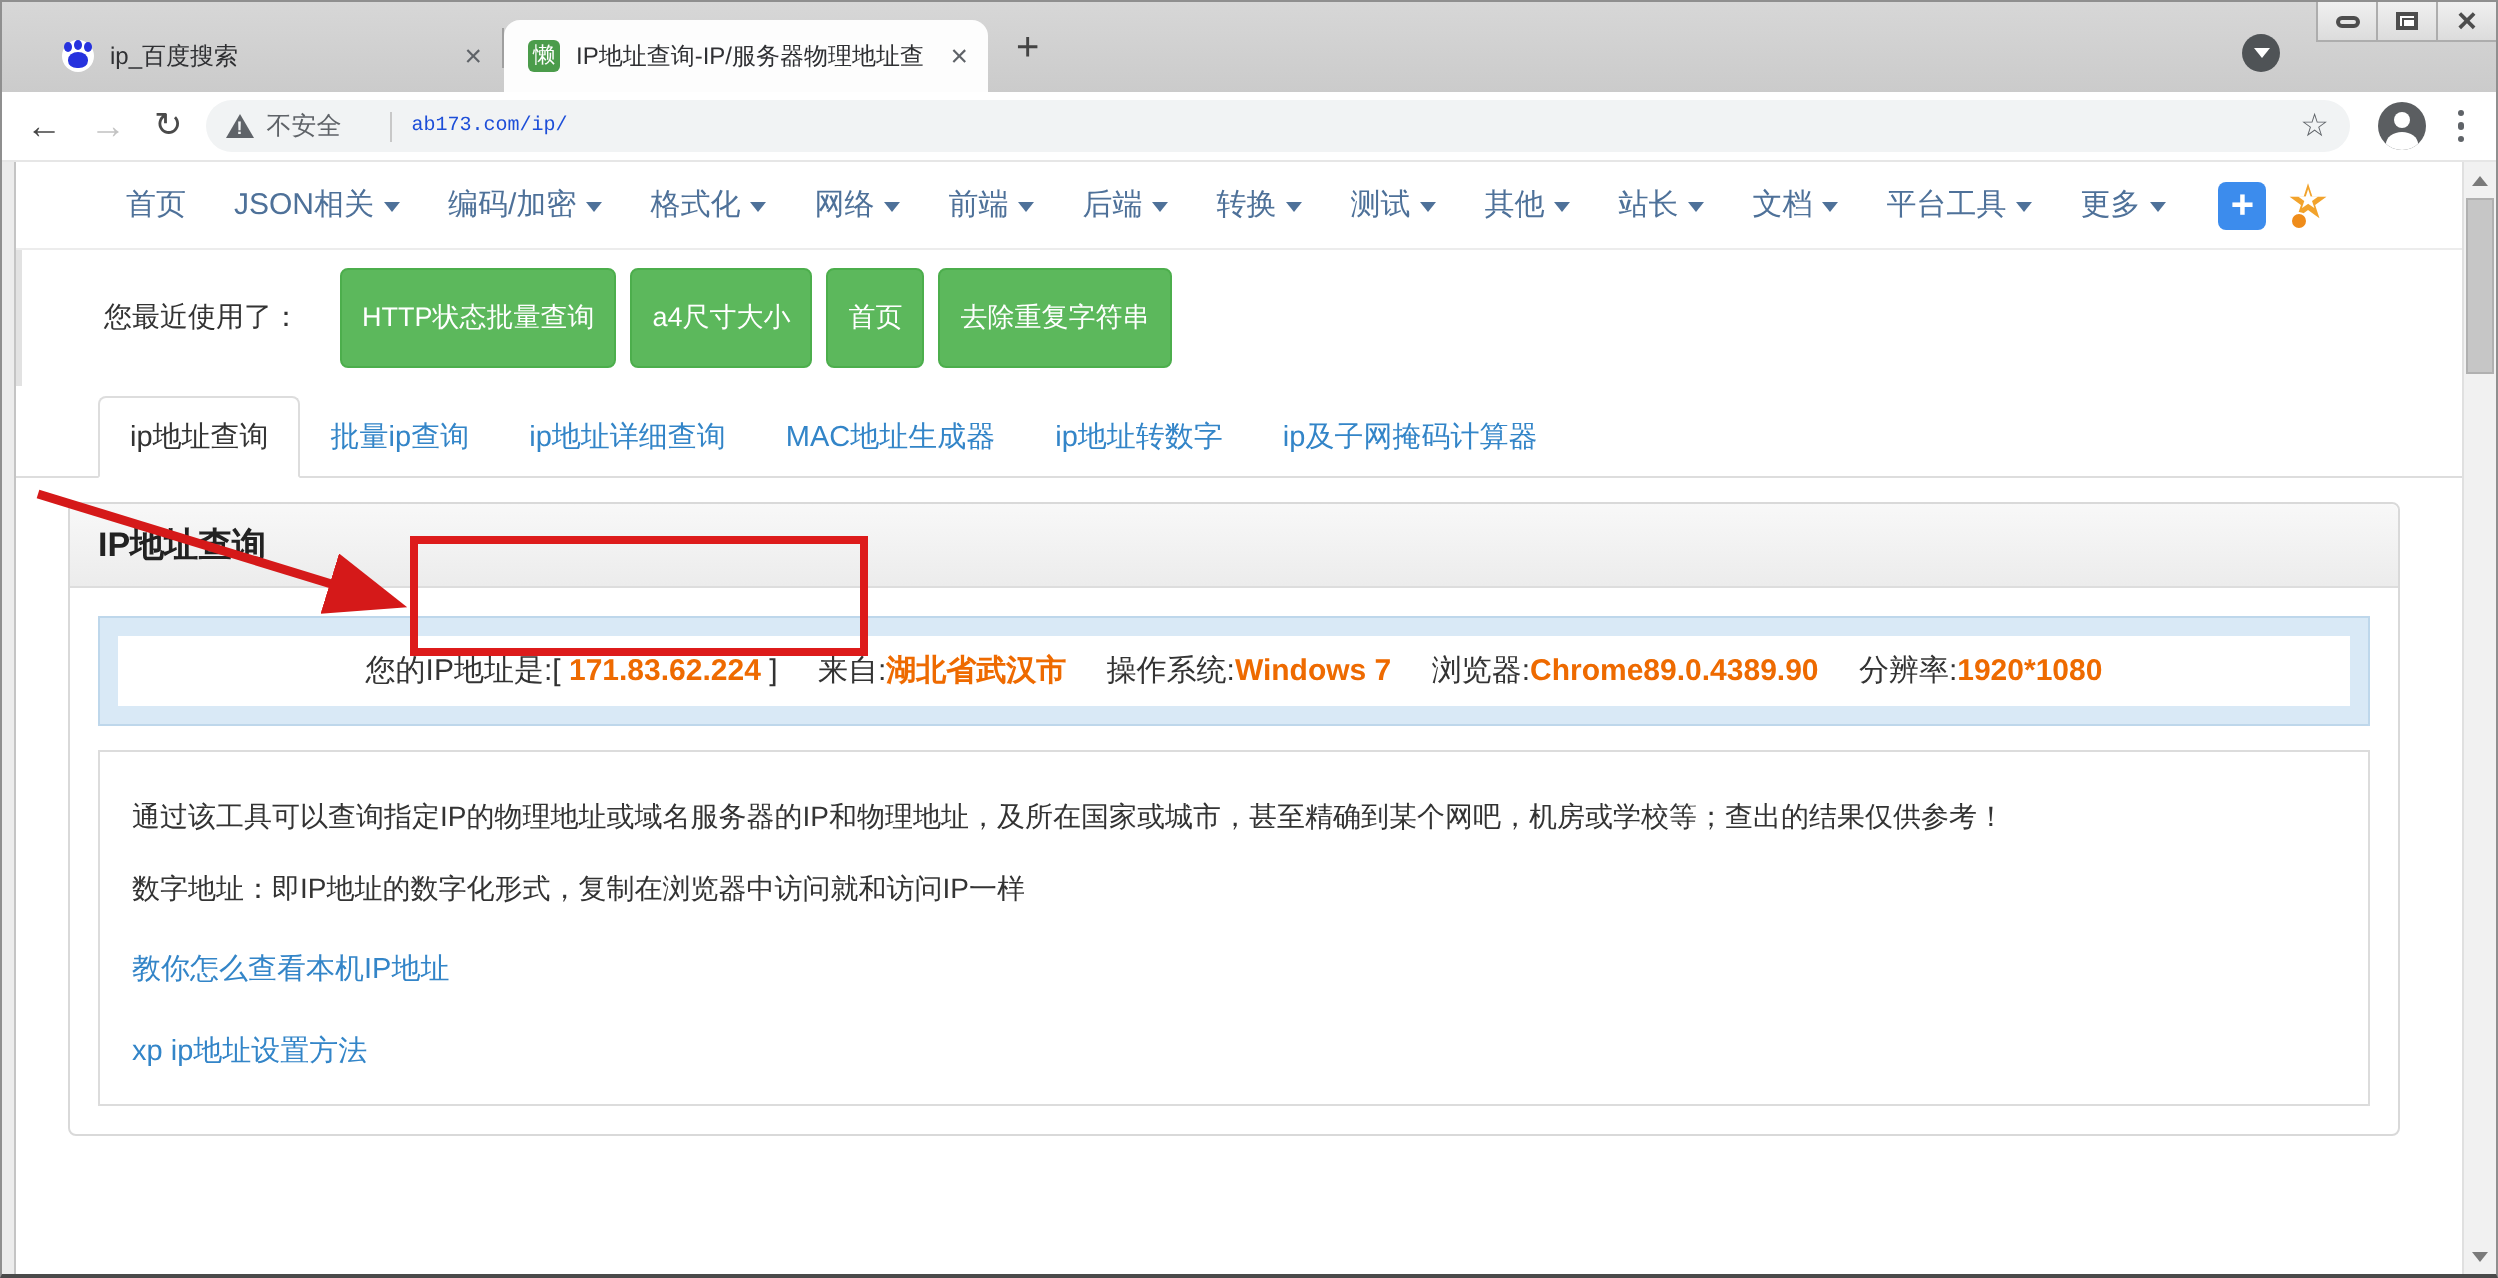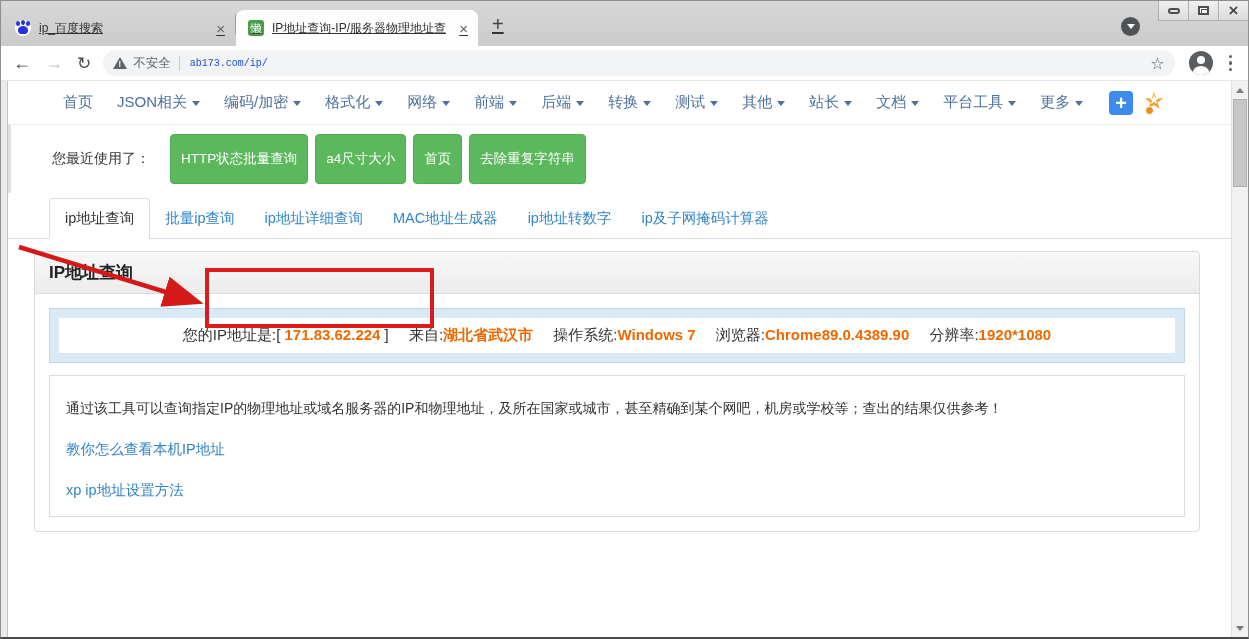--- a/index.html
+++ b/index.html
@@ -4,21 +4,21 @@
 <style>
   * { box-sizing: border-box; margin: 0; padding: 0; }
   html,body { width:1249px; height:639px; overflow:hidden; }
   body { font-family:"Liberation Sans","DejaVu Sans",sans-serif; background:#fff; color:#333; }
 
   .window { width:1249px; height:639px; border:1px solid #8f8f8f; border-bottom:2px solid #4a4a4a;
             display:flex; flex-direction:column; background:#fff; position:relative; }
 
   
   .tabstrip { height:45px; background:linear-gradient(#d7d7d7,#cbcbcb); position:relative; flex:0 0 45px; }
-  .tabs { position:absolute; left:2px; bottom:0; height:36px; display:flex; align-items:center;text-decoration:underline; }
+  .tabs { position:absolute; left:18px; bottom:0; height:36px; display:flex; align-items:center; }
   .tab { height:36px; display:flex; align-items:center; padding:0 10px 0 12px; width:232px; }
   .tab.inactive { color:#3d3d40; }
   .tab.active { background:#fdfdfd; border-radius:8px 8px 0 0; width:242px; }
   .tab .favicon { width:16px; height:16px; margin-right:8px; flex:0 0 16px; }
   .tab .title { font-size:12px; white-space:nowrap; overflow:hidden; flex:1; color:#2f3033; }
   .tab .close { font-size:15px; color:#5f6368; margin-left:6px; cursor:pointer; line-height:1; }
   .tab-divider { width:1px; height:20px; background:#9f9f9f; margin-bottom:8px; }
   .newtab { font-size:20px; color:#444; margin:0 0 8px 14px; cursor:pointer; }
   .baidu-paw { width:16px; height:16px; border-radius:50%; background:#fff; position:relative; }
   .baidu-paw::before { content:""; position:absolute; left:3px; top:6px; width:10px; height:8px;
@@ -45,21 +45,21 @@
              border-bottom:1px solid #e6e6e6; flex:0 0 35px; }
   .nav-arrow { font-size:18px; margin-right:14px; cursor:pointer; }
   .back { color:#454545; }
   .forward { color:#c3c3c3; }
   .reload { color:#4a4a4a; font-size:17px; margin-right:12px; cursor:pointer; }
   .omnibox { flex:1; height:26px; background:#f1f3f4; border-radius:13px; display:flex; align-items:center;
              padding:0 10px; }
   .warn-icon { position:relative; width:0; height:0; border-left:7px solid transparent; border-right:7px solid transparent;
                border-bottom:12px solid #5f6368; margin-right:6px; }
   .warn-icon span { position:absolute; left:-2px; top:2px; color:#f1f3f4; font-size:9px; font-weight:bold; }
-  .sec-text { color:#5f6368; font-size:12.5px; margin-right:8px; }
+  .sec-text { color:#5f6368; font-size:12.5px; margin-right:24px; }
   .omni-div { width:1px; height:15px; background:#c8c8c8; margin-right:10px; }
   .url { font-family:"Liberation Mono","DejaVu Sans Mono",monospace; font-size:10px; color:#1d4ed8; flex:1; }
   .omni-star { font-size:16px; color:#5f6368; cursor:pointer; }
   .avatar { width:24px; height:24px; border-radius:50%; background:#5b5e61; margin:0 12px 0 14px;
             position:relative; overflow:hidden; cursor:pointer; }
   .avatar::before { content:""; position:absolute; left:8px; top:5px; width:8px; height:8px; border-radius:50%; background:#fff; }
   .avatar::after { content:""; position:absolute; left:4px; top:15px; width:16px; height:12px; border-radius:50%; background:#fff; }
   .menu-dots { display:flex; flex-direction:column; gap:3px; cursor:pointer; padding:2px 4px; }
   .menu-dots i { width:3.5px; height:3.5px; border-radius:50%; background:#5f6368; }
 
@@ -278,20 +278,21 @@
               <span>]</span>
               <span class="seg"><span>来自:</span><span class="orange">湖北省武汉市</span></span>
               <span class="seg"><span>操作系统:</span><span class="orange">Windows 7</span></span>
               <span class="seg"><span>浏览器:</span><span class="orange">Chrome89.0.4389.90</span></span>
               <span class="seg"><span>分辨率:</span><span class="orange">1920*1080</span></span>
             </div>
           </div>
 
           <div class="intro">
             <p>通过该工具可以查询指定IP的物理地址或域名服务器的IP和物理地址，及所在国家或城市，甚至精确到某个网吧，机房或学校等；查出的结果仅供参考！</p>
+            <p>数字地址：即IP地址的数字化形式，复制在浏览器中访问就和访问IP一样</p>
             <div class="res-link">教你怎么查看本机IP地址</div>
             <div class="res-link">xp ip地址设置方法</div>
 
           </div>
 
         </div>
       </div>
     </div>
 
     <div class="scrollbar">

